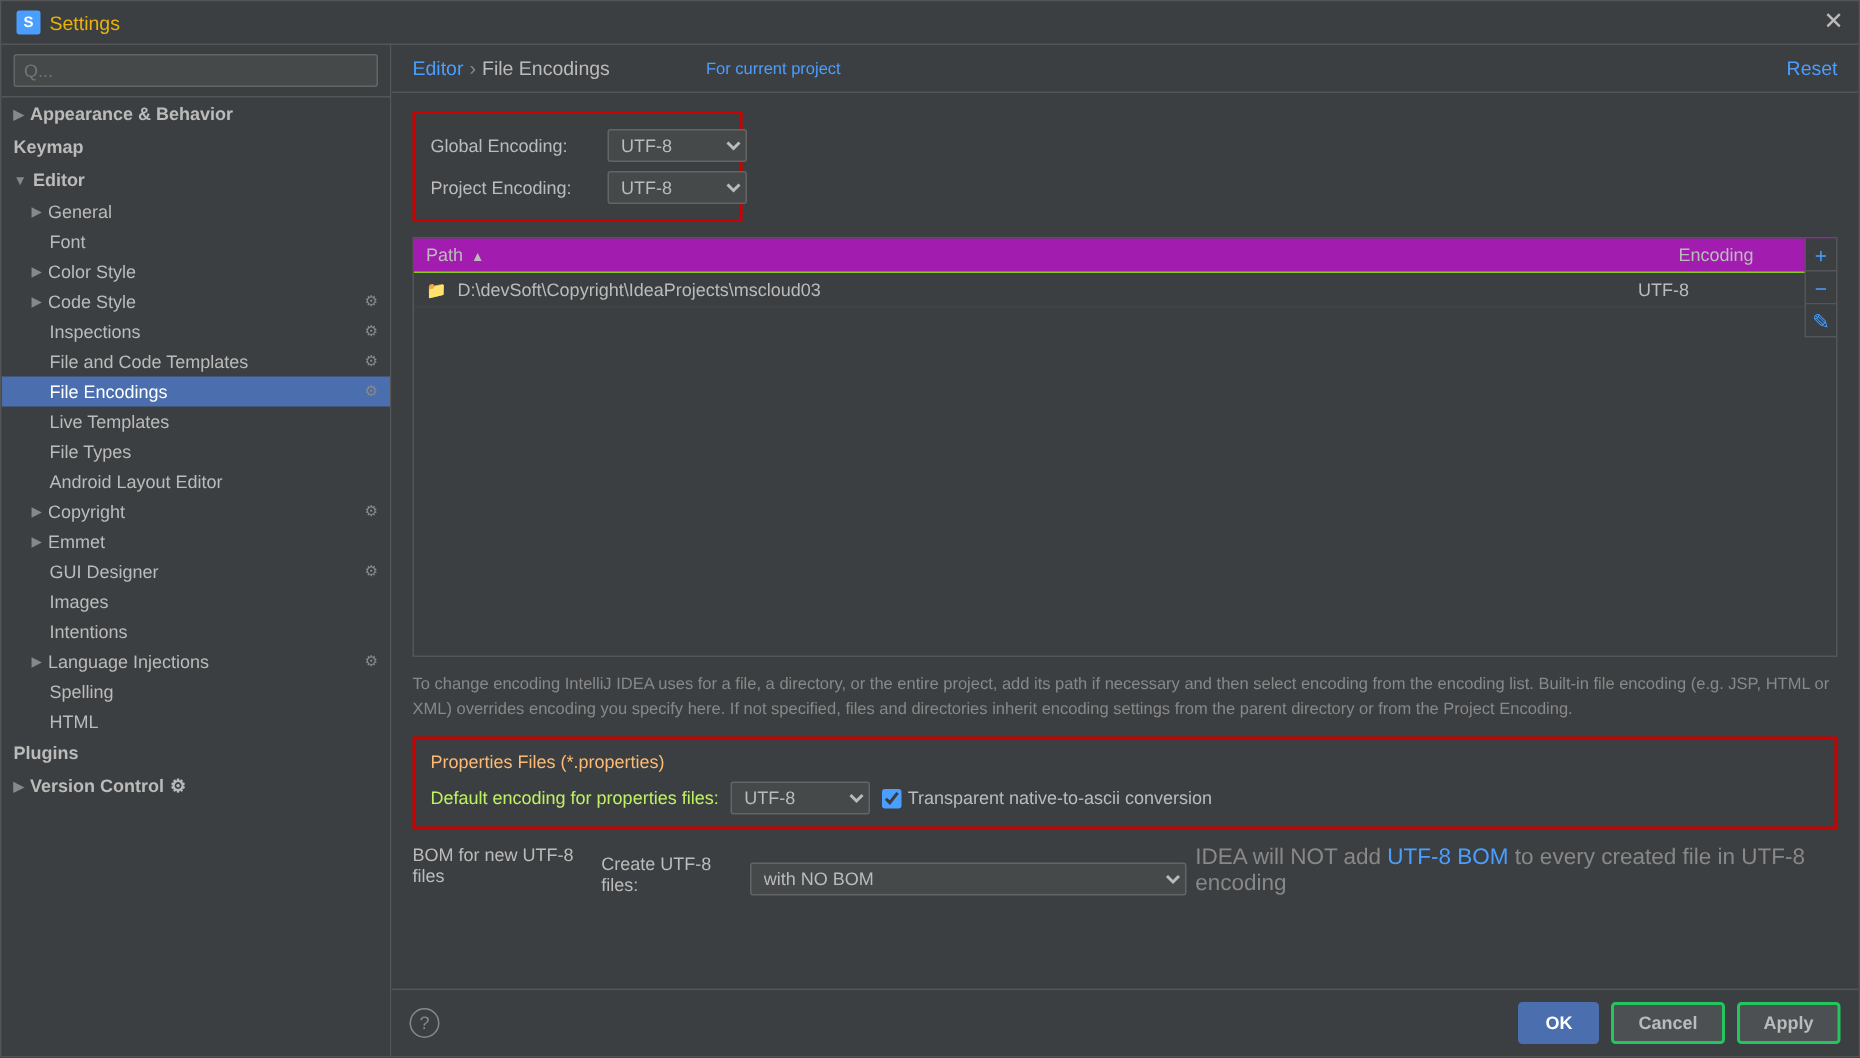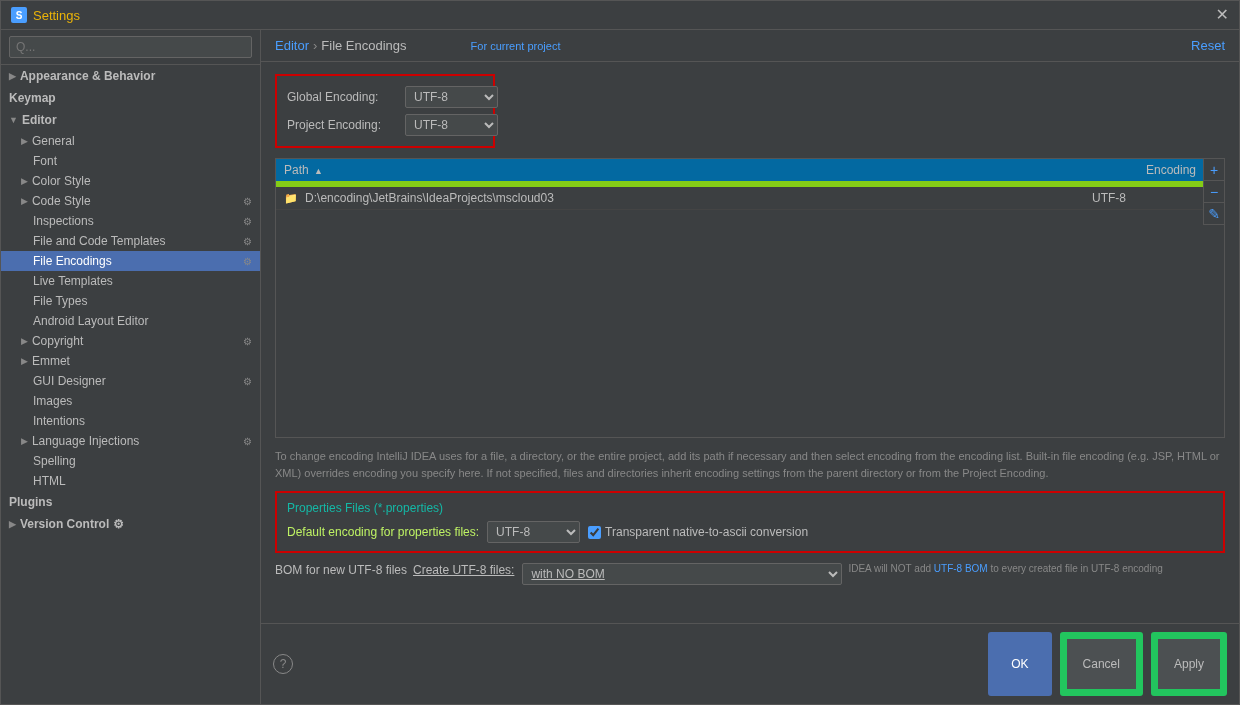--- a/index.html
+++ b/index.html
@@ -42,52 +42,52 @@
 
     
     .encoding-section { border: 2px solid #cc0000; padding: 10px; display: inline-flex; flex-direction: column; gap: 6px; width: 220px; }
     .encoding-row { display: flex; align-items: center; gap: 8px; }
     .encoding-label { color: #bbbbbb; min-width: 110px; }
     .encoding-select { background: #45494a; border: 1px solid #646464; color: #bbbbbb; padding: 2px 4px; font-size: 12px; border-radius: 2px; cursor: pointer; }
 
     
     .path-table-container { flex: 1; border: 1px solid #555; position: relative; min-height: 200px; max-height: 280px; }
     .path-table { width: 100%; border-collapse: collapse; }
-    .path-table th { background: #0369a1; color: #bbbbbb; border-bottom: 6px solid #84cc16; padding: 4px 8px; text-align: left; font-weight: normal; font-size: 12px; }
+    .path-table th { background: #a21caf; color: #bbbbbb; border-bottom: 1px solid #84cc16; padding: 4px 8px; text-align: left; font-weight: normal; font-size: 12px; }
     .path-table th.right { text-align: right; }
     .path-table td { padding: 4px 8px; border-bottom: 1px solid #444; color: #bbbbbb; font-size: 12px; }
     .table-toolbar { position: absolute; right: 0; top: 0; display: flex; flex-direction: column; border-left: 1px solid #555; }
     .table-btn { width: 20px; height: 22px; background: #3c3f41; border: none; color: #4a9eff; cursor: pointer; display: flex; align-items: center; justify-content: center; font-size: 14px; border-bottom: 1px solid #555; }
     .folder-icon { color: #6ea6d8; font-size: 11px; margin-right: 4px; }
 
     
     .description-text { color: #888; font-size: 11px; line-height: 1.5; }
 
     
     .properties-section { border: 2px solid #cc0000; padding: 8px 10px; }
-    .properties-title { color: #14b8a6; font-size: 12px; margin-bottom: 6px; }
+    .properties-title { color: #fdba74; font-size: 12px; margin-bottom: 6px; }
     .properties-row { display: flex; align-items: center; gap: 8px; }
     .properties-label { color: #bef264; }
     .checkbox-item { display: flex; align-items: center; gap: 4px; cursor: pointer; }
     .checkbox-item input[type="checkbox"] { accent-color: #4a9eff; }
 
     
     .bom-section { display: flex; flex-direction: row; gap: 6px; }
     .bom-title { color: #bbbbbb; font-size: 12px; }
-    .bom-row { display: flex; align-items: flex-start; gap: 8px; text-decoration: underline; }
+    .bom-row { display: flex; align-items: flex-end; gap: 8px; }
     .bom-select { background: #45494a; border: 1px solid #646464; color: #bbbbbb; padding: 2px 20px 2px 4px; font-size: 12px; border-radius: 2px; cursor: pointer; width: 320px; }
-    .bom-note { color: #888; font-size: 10px; }
+    .bom-note { color: #888; font-size: 15px; }
     .bom-note .link { color: #4a9eff; }
 
     
     .footer { padding: 8px 12px; border-top: 1px solid #555; display: flex; align-items: center; justify-content: space-between; background: #3c3f41; }
     .footer-left { display: flex; align-items: center; }
     .help-btn { width: 20px; height: 20px; border-radius: 50%; background: none; border: 1px solid #888; color: #888; cursor: pointer; display: flex; align-items: center; justify-content: center; font-size: 12px; }
     .footer-right { display: flex; gap: 8px; }
-    .btn { padding: 18px 16px; border-radius: 3px; border: 7px solid #22c55e; background: #4c5052; color: #bbbbbb; cursor: pointer; font-size: 12px; }
+    .btn { padding: 5px 16px; border-radius: 3px; border: 2px solid #22c55e; background: #4c5052; color: #bbbbbb; cursor: pointer; font-size: 12px; font-weight: bold; }
     .btn.primary { background: #4b6eaf; border-color: #4b6eaf; color: #ffffff; }
 
     .sort-icon { font-size: 9px; margin-left: 2px; }
   </style>
 </head>
 <body>
 
 <div class="dialog">
 
   <div class="title-bar">
@@ -250,29 +250,29 @@
         </div>
 
         <div class="path-table-container">
           <table class="path-table">
             <thead>
               <tr>
                 <th>
                   <span>Path</span>
                   <span class="sort-icon">▲</span>
                 </th>
-                <th class="right" style="width: 120px;">Encoding</th>
+                <th class="right" style="width: 120px; text-align: center;">Encoding</th>
                 <th style="width: 20px;"></th>
               </tr>
             </thead>
             <tbody>
               <tr>
                 <td>
                   <span class="folder-icon">📁</span>
-                  <span>D:\encoding\JetBrains\IdeaProjects\mscloud03</span>
+                  <span>D:\devSoft\Copyright\IdeaProjects\mscloud03</span>
                 </td>
                 <td>UTF-8</td>
                 <td></td>
               </tr>
             </tbody>
           </table>
           <div class="table-toolbar">
             <button class="table-btn">+</button>
             <button class="table-btn">−</button>
             <button class="table-btn">✎</button>

